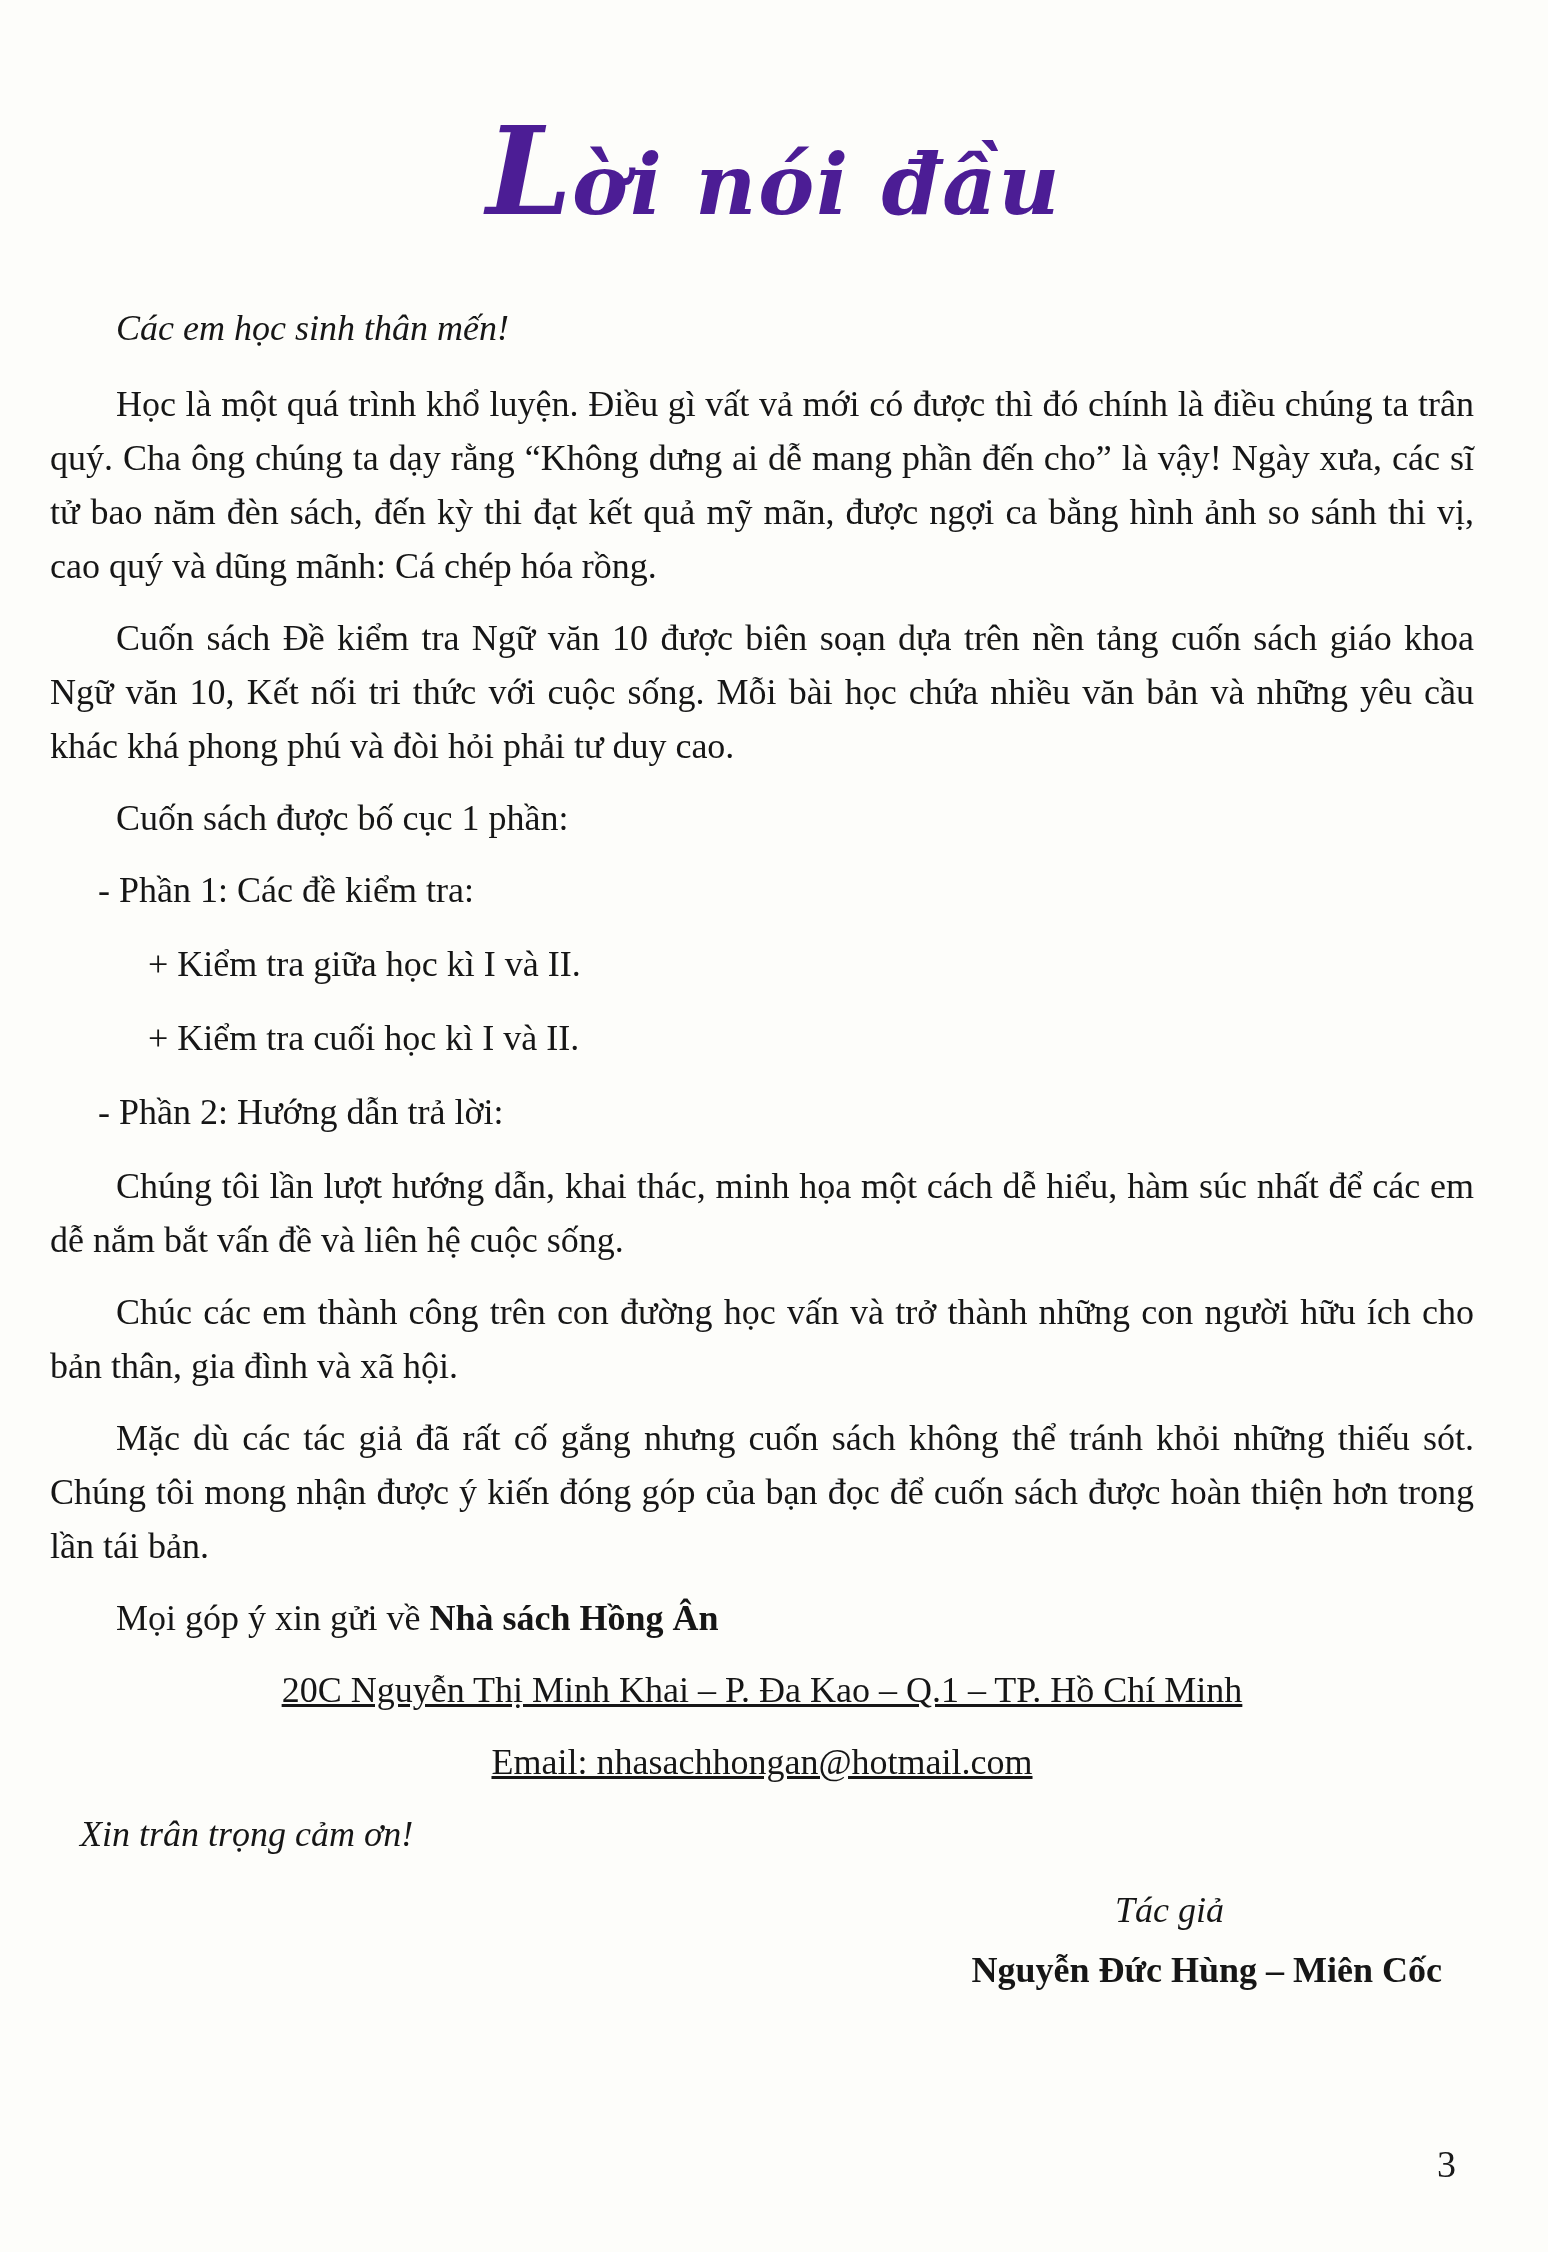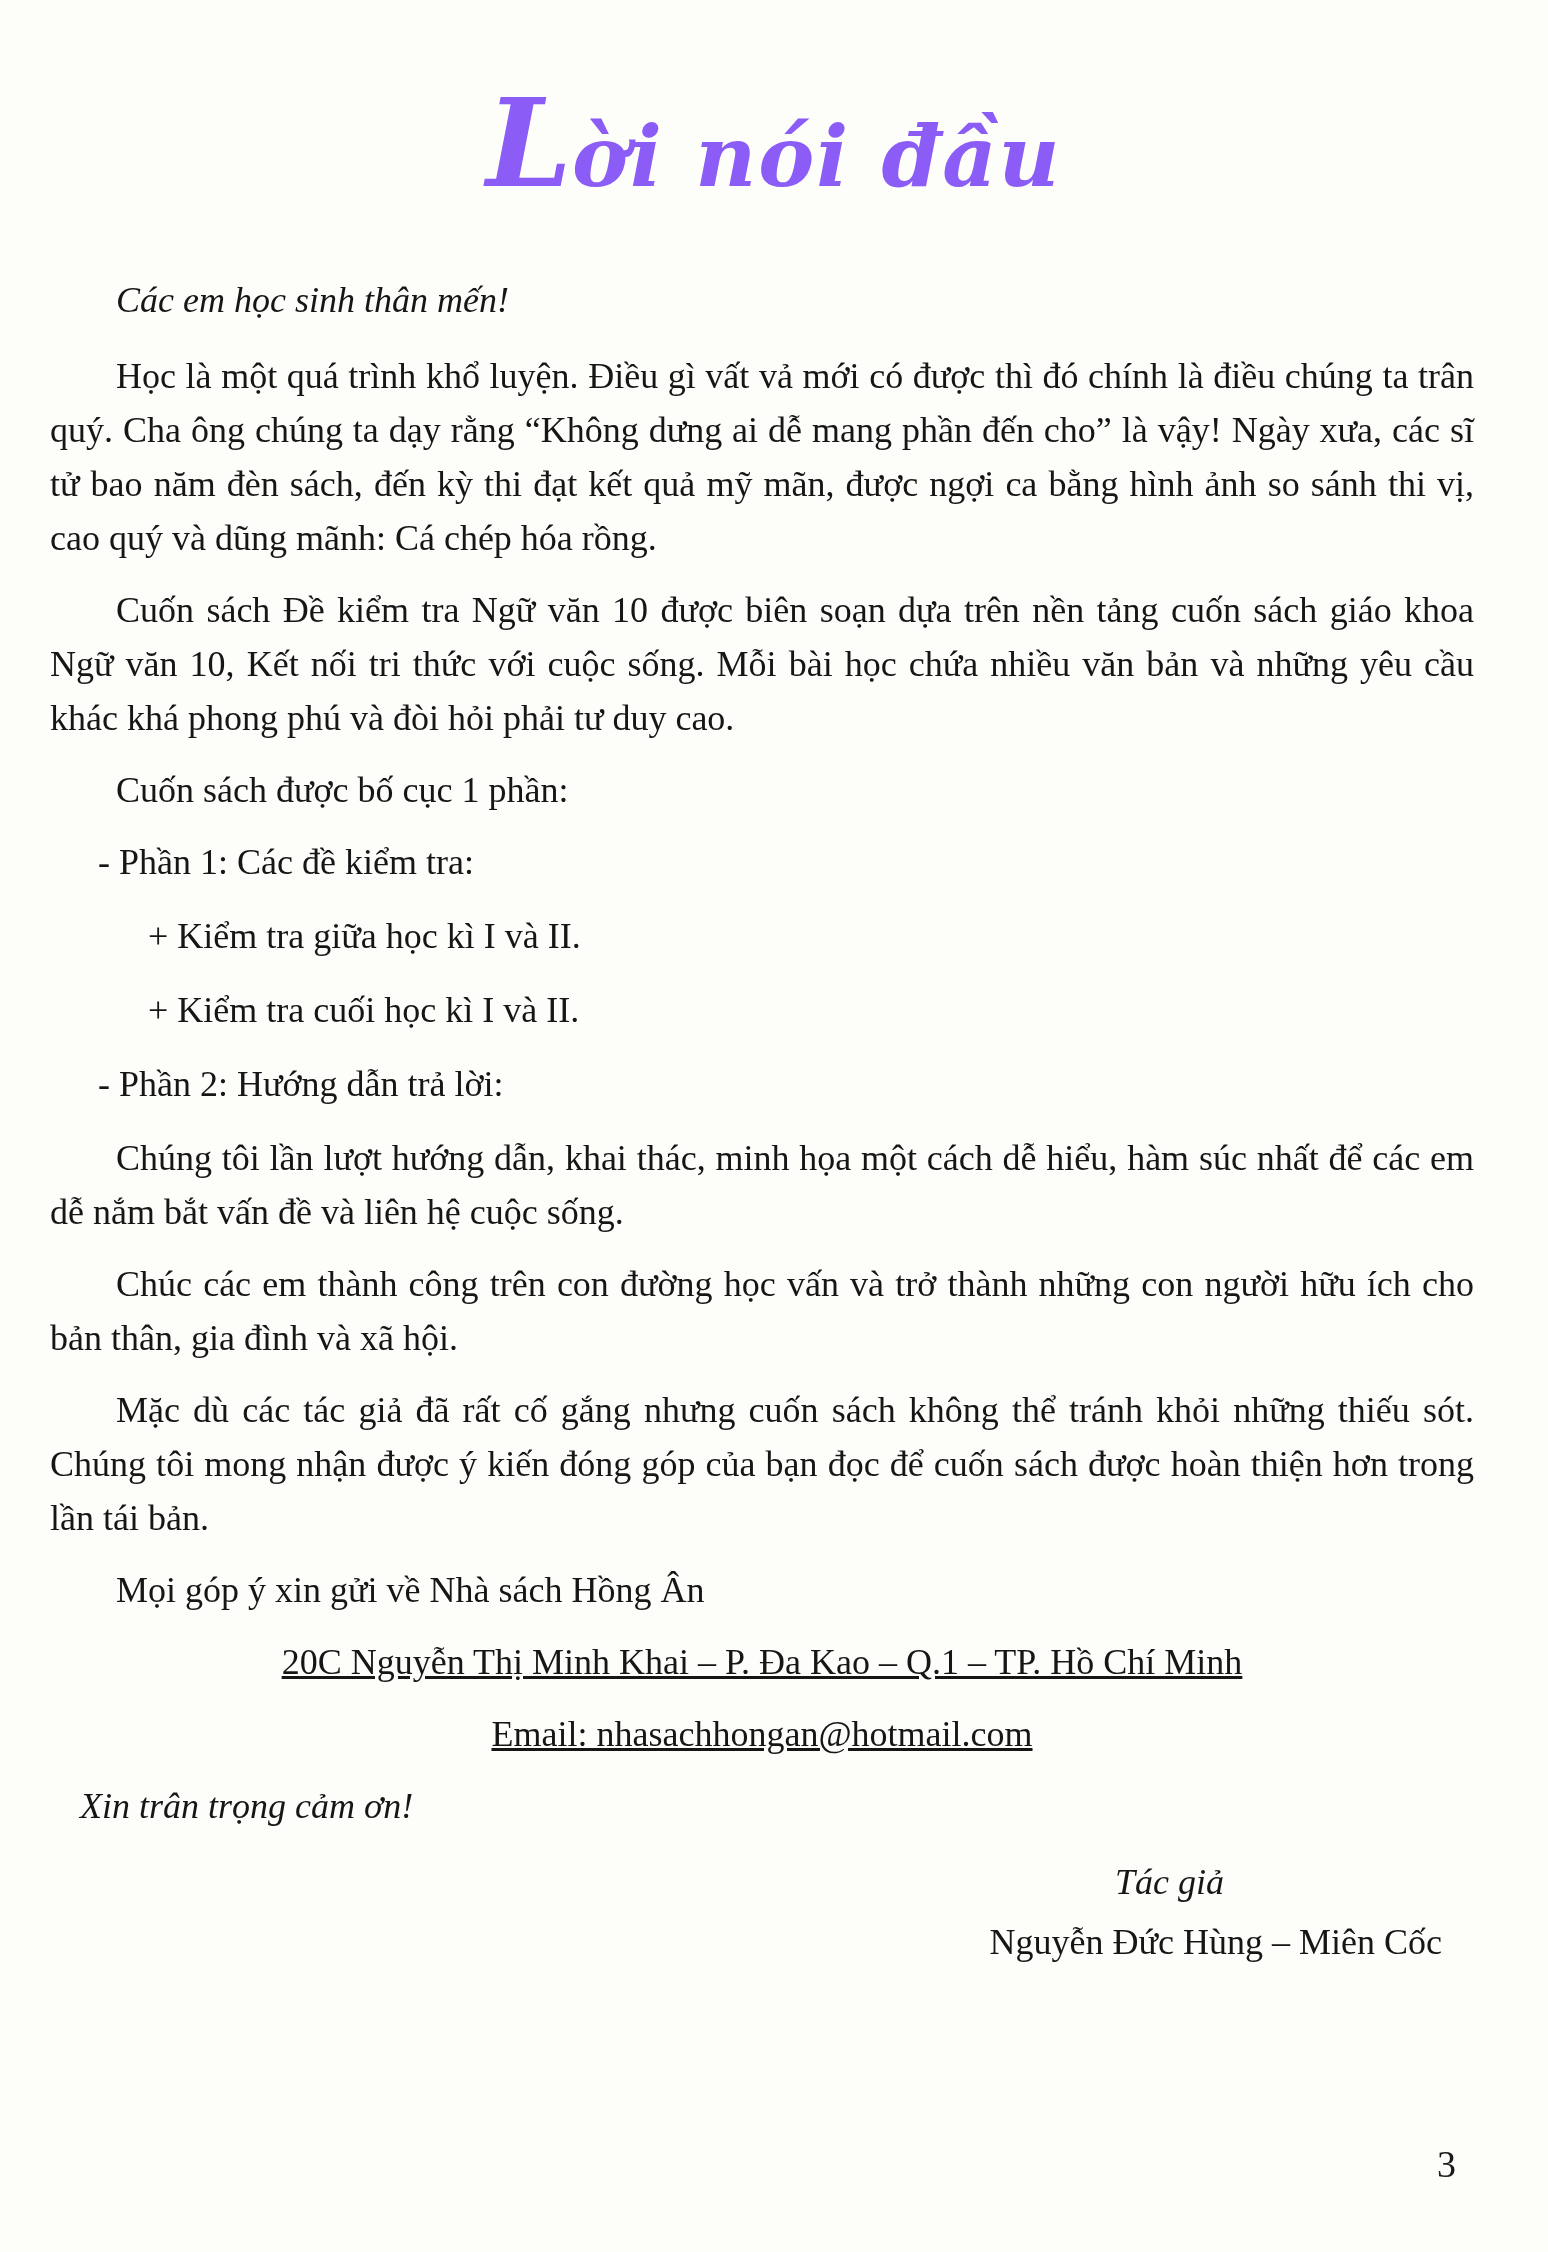--- a/index.html
+++ b/index.html
@@ -7,28 +7,28 @@
     position:relative;
     width:1548px;height:2252px;
     margin:0 auto;
     background:#fdfdfa;
     font-family:"Liberation Serif", serif;
     color:#161616;
     overflow:hidden;
     box-sizing:border-box;
   }
   .title{
-    margin-top:72px;
+    margin-top:100px;
     text-align:center;
     font-family:"DejaVu Serif", serif;
     font-style:italic;
     font-weight:600;
     font-size:84px;
     letter-spacing:2px;
-    color:#8b5cf6;
+    color:#4c1d95;
   }
   .title::first-letter{
     font-size:1.45em;
     letter-spacing:0;
   }
   .document-body{
     margin:58px 74px 0 50px;
     font-size:36px;
     line-height:1.5;
   }
@@ -66,21 +66,21 @@
     font-style:italic;
     margin-top:22px;
     margin-bottom:6px;
   }
   .right-author{
     text-align:right;
     padding-right:32px;
     font-weight:bold;
   }
   .seg.italic{}
-  .seg.bold{font-weight:normal;margin-top:27px;}
+  .seg.bold{font-weight:bold;margin-top:27px;}
   .page-number{
     position:absolute;
     right:92px;
     bottom:66px;
     font-size:38px;
     color:#1a1a1a;
   }
 </style>
 </head>
 <body>

